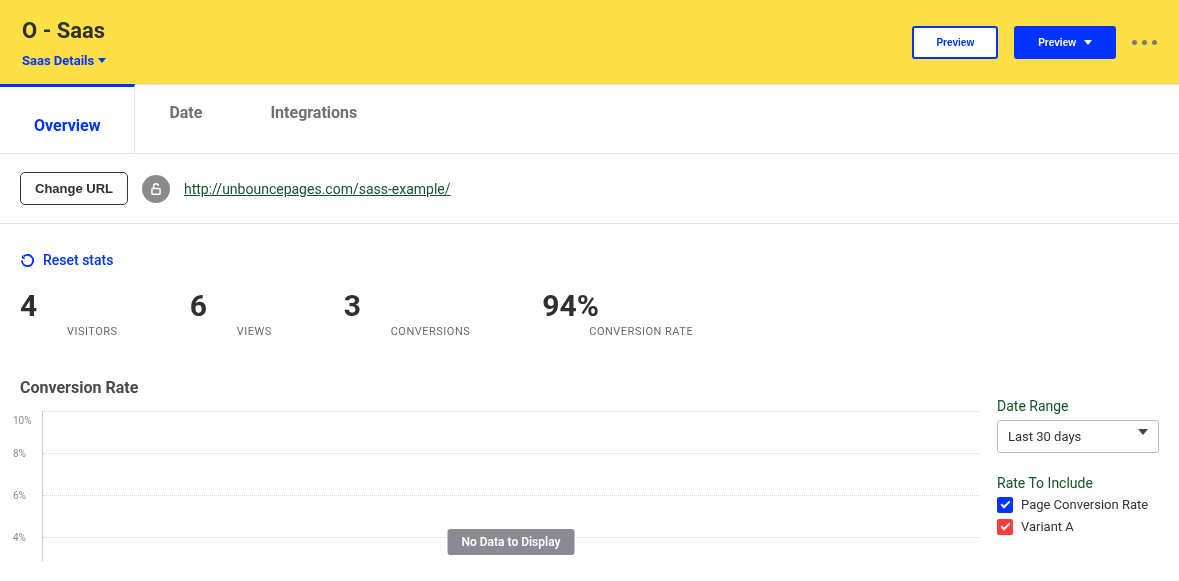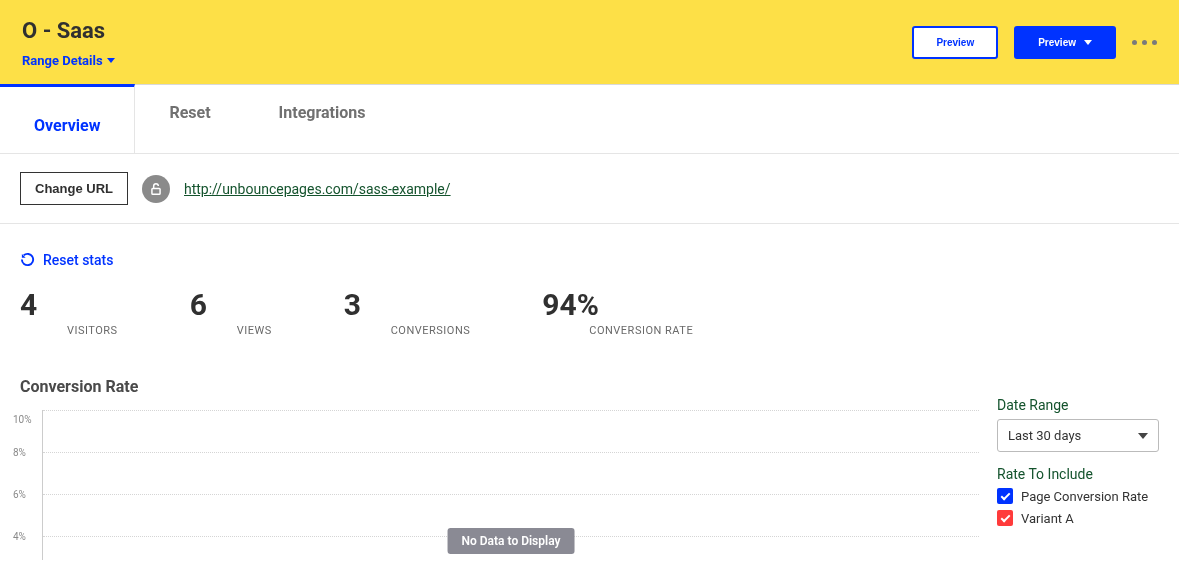--- a/index.html
+++ b/index.html
@@ -17,78 +17,78 @@
   .btn-publish { background: #0033ff; color: #fff; display: inline-flex; align-items: center; gap: 8px; }
   .btn-publish .tri { width: 0; height: 0; border-left: 4px solid transparent; border-right: 4px solid transparent; border-top: 5px solid #fff; }
   .more-dots { display: flex; gap: 5px; cursor: pointer; }
   .more-dots span { width: 5px; height: 5px; background: #7a7a7a; border-radius: 50%; }
   
   .tabs-row { display: flex; border-bottom: 1px solid #e5e5e5; background: #fff; }
   .tab { padding: 18px 34px; font-size: 16px; font-weight: 700; color: #707070; cursor: pointer; position: relative; }
   .tab.active { color: #0033ff; background: #fff; border-top: 3px solid #0033ff; border-right: 1px solid #e5e5e5; margin-top: -1px; padding-top: 29px; }
   
   .url-row { display: flex; align-items: center; gap: 14px; padding: 18px 20px; border-bottom: 1px solid #e5e5e5; }
-  .btn-outline { background: #fff; border: 1px solid #333; color: #303030; font-size: 13px; font-weight: 700; padding: 8px 14px; border-radius: 0; cursor: pointer; }
+  .btn-outline { background: #fff; border: 1px solid #333; color: #303030; font-size: 13px; font-weight: 700; padding: 8px 14px; border-radius: 5px; cursor: pointer; }
   .lock-circle { width: 28px; height: 28px; border-radius: 50%; background: #8a8a8a; display: flex; align-items: center; justify-content: center; }
   .url-text { font-size: 14px; color: #14532d; text-decoration: underline; }
   
   .content { padding: 28px 20px 0 20px; }
-  .reset-link { display: inline-flex; gap: 8px; color: #0033ff; font-size: 14px; cursor: pointer; font-weight: 500; }
+  .reset-link { display: inline-flex; align-items: center; gap: 8px; color: #0033ff; font-size: 14px; cursor: pointer; font-weight: 500; }
   
   .stats-row { display: flex; gap: 72px; margin: 16px 0 40px 0; }
   .stat { display: flex; flex-direction: column; gap: 2px; }
   .stat-value { font-size: 30px; font-weight: 700; color: #303030; }
   .stat-label { font-size: 11px; letter-spacing: 0.5px; color: #6a6a6a; text-transform: uppercase; margin-left: 47px; }
   
   .chart-area { position: relative; display: flex; align-items: flex-start; }
   .chart-block { flex: 1; }
   .chart-title { font-size: 16px; font-weight: 700; color: #4a4a4a; margin-bottom: 14px; }
   .chart-box { position: relative; height: 150px; margin-left: 22px; border-left: 1px solid #ccc; }
   .gridline { position: absolute; left: 0; right: 0; border-top: 1px dotted #d5d5d5; }
   .ytick { position: absolute; left: -30px; font-size: 10px; color: #8a8a8a; transform: translateY(-50%); }
   .no-data { position: absolute; left: 50%; top: 118px; transform: translateX(-50%); background: #8a8a94; color: #fff; font-size: 12px; font-weight: 600; padding: 6px 14px; border-radius: 3px; }
   
   .controls { width: 180px; padding-left: 18px; padding-top: 20px; }
   .ctrl-label { font-size: 14px; color: #14532d; margin-bottom: 6px; }
-  .select-box { border: 1px solid #bbb; border-radius: 3px; padding: 8px 10px; font-size: 13px; display: flex; justify-content: space-between; align-items: center; cursor: pointer; margin-bottom: 14px; }
+  .select-box { border: 1px solid #bbb; border-radius: 3px; padding: 8px 10px; font-size: 13px; display: flex; justify-content: space-between; align-items: flex-start; cursor: pointer; margin-bottom: 22px; }
   .select-box .tri { width: 0; height: 0; border-left: 5px solid transparent; border-right: 5px solid transparent; border-top: 6px solid #444; }
   .check-row { display: flex; align-items: center; gap: 8px; margin-bottom: 6px; font-size: 13px; color: #333; cursor: pointer; }
   .checkbox { width: 16px; height: 16px; border-radius: 2px; display: flex; align-items: center; justify-content: center; }
   .checkbox.blue { background: #0033ff; }
   .checkbox.red { background: #ff3b3b; }
   .checkmark { width: 9px; height: 5px; border-left: 2px solid #fff; border-bottom: 2px solid #fff; transform: rotate(-45deg); margin-top: -2px; }
 </style>
 </head>
 <body>
 
 <div class="header-bar">
   <div class="header-left">
     <div class="page-title">O - Saas</div>
     <div class="page-details">
-      <span>Range Details</span>
+      <span>Saas Details</span>
       <span class="tri"></span>
     </div>
   </div>
   <div class="header-right">
     <button class="btn btn-preview">Preview</button>
     <button class="btn btn-publish">
       <span>Preview</span>
       <span class="tri"></span>
     </button>
     <div class="more-dots">
       <span></span>
         <span></span>
         <span></span>
     </div>
   </div>
 </div>
 
 <div class="tabs-row">
   <div class="tab active">Overview</div>
-  <div class="tab">Reset</div>
+  <div class="tab">Date</div>
   <div class="tab">Integrations</div>
 </div>
 
 <div class="url-row">
   <button class="btn-outline">Change URL</button>
   <div class="lock-circle">
     <svg width="14" height="14" viewBox="0 0 24 24" fill="none" stroke="#fff" stroke-width="2.5">
       <rect x="5" y="11" width="14" height="10" rx="1.5"></rect>
       <path d="M8 11 V7 a4 4 0 0 1 8 0"></path>
     </svg>

